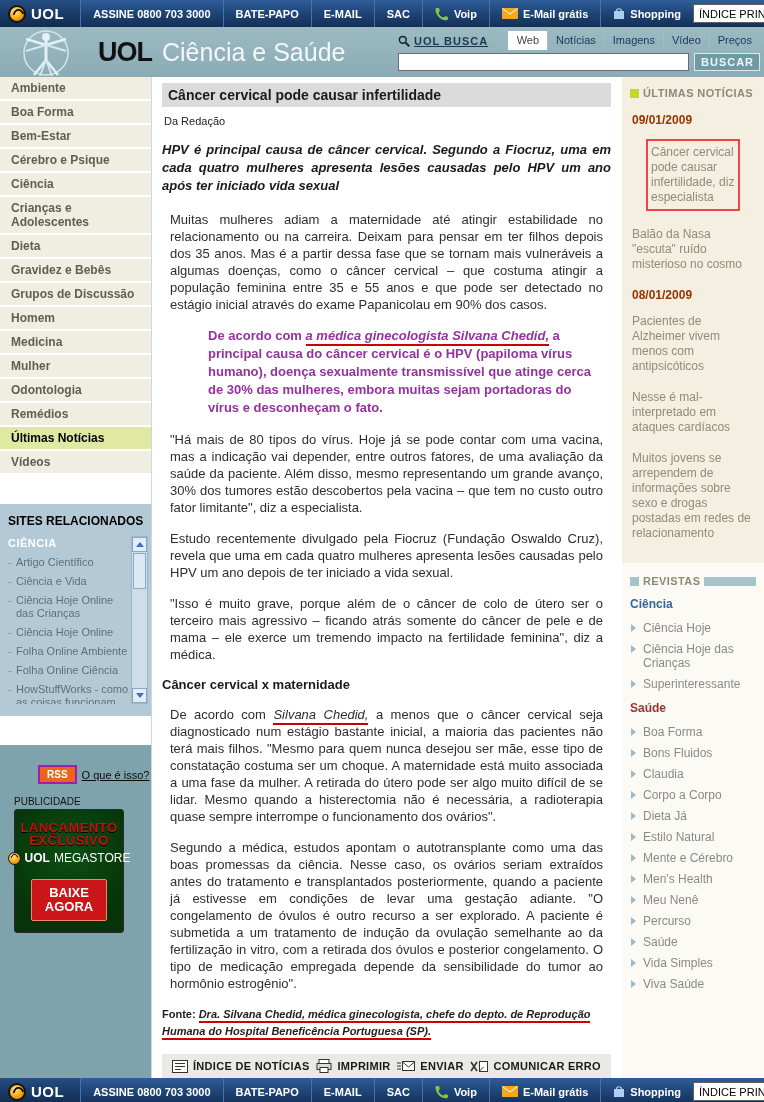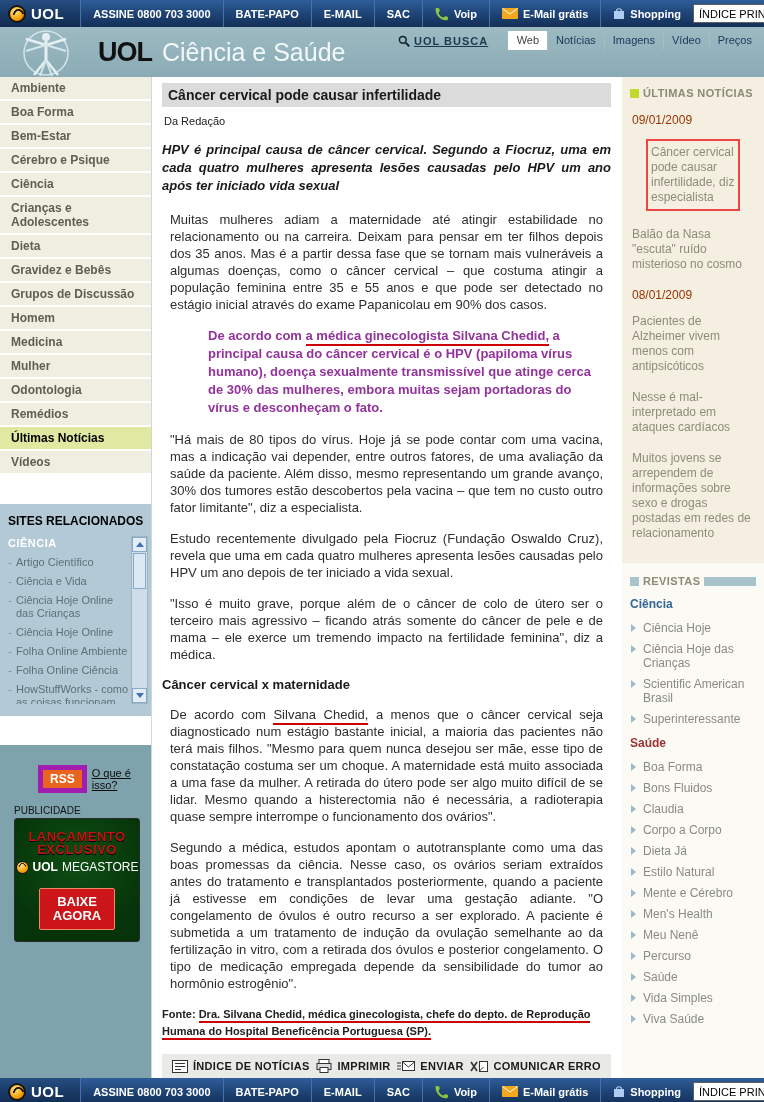--- a/index.html
+++ b/index.html
@@ -55,58 +55,58 @@
   .site-item { font-size:11px; color:#5d7077; line-height:13px; margin-bottom:6px; padding-left:8px; position:relative; cursor:pointer; }
   .site-item::before { content:"-"; position:absolute; left:0; color:#7d909a; }
   .scrollbar { width:17px; flex:0 0 17px; display:flex; flex-direction:column; background:#cfdde9; border:1px solid #9fb6c6; margin-right:3px; }
   .sb-btn { height:15px; background:#e3edf6; border:1px solid #8aa9c8; display:flex; align-items:center; justify-content:center; cursor:pointer; }
   .tri-up-s { width:0; height:0; border:4px solid transparent; border-bottom:5px solid #3f6fbf; margin-bottom:4px; }
   .tri-dn-s { width:0; height:0; border:4px solid transparent; border-top:5px solid #3f6fbf; margin-top:4px; }
   .sb-thumb { height:36px; background:#dce9f5; border:1px solid #8aa9c8; margin:1px; cursor:grab; }
   .sb-track { flex:1; }
   .leftblue { background:#7ea3ad; flex:1; padding-top:20px; }
   .rss-row { display:flex; align-items:center; gap:5px; margin-left:38px; }
-  .rss-badge { background:#e9641d; color:#fff; font-size:12px; font-weight:bold; padding:2px 7px; border:5px solid #a21caf; cursor:pointer; }
+  .rss-badge { background:#e9641d; color:#fff; font-size:10px; font-weight:bold; padding:2px 7px; border:2px solid #a21caf; cursor:pointer; }
   .rss-link { font-size:11px; color:#0b0b0b; text-decoration:underline; cursor:pointer; }
   .pub-label { font-size:10px; color:#111; margin:12px 0 2px 14px; }
-  .ad { width:126px; height:124px; margin-left:14px; border:1px solid #2a2a2a; border-radius:3px;
+  .ad { width:110px; height:124px; margin-left:14px; border:1px solid #2a2a2a; border-radius:3px;
         background:radial-gradient(circle at 50% 35%, #0d4f14 0%, #063309 75%);
         display:flex; flex-direction:column; align-items:center; justify-content:center; cursor:pointer; }
   .ad-headline { color:#c41111; font-weight:bold; font-size:13px; line-height:13px; text-align:center;
                  letter-spacing:.5px; text-shadow:0 1px 0 #000; }
   .ad-brand { display:flex; align-items:center; gap:4px; color:#fff; font-size:12px; margin-top:4px; }
   .ad-brand .uol-ball { width:13px; height:13px; border-width:1px; }
   .ad-brand .uol-ball::after { width:5px; height:5px; border-width:1.5px; left:2px; top:1px; }
   .ad-brand b { font-size:12px; }
   .ad-cta { margin-top:14px; background:#cc1518; color:#fff; font-weight:bold; font-size:13px; line-height:14px;
             text-align:center; padding:6px 13px; border-radius:2px; border:1px solid #e86; cursor:pointer; }
 
   
   .main { width:468px; flex:0 0 468px; background:#fff; padding:6px 9px 0 10px; }
   .article-title { background:#dbdbdb; font-size:14px; font-weight:bold; color:#1a1a1a; padding:4px 6px; margin-bottom:8px; }
   .byline { font-size:11px; color:#222; margin:0 0 14px 2px; }
   .lead { font-size:13px; font-weight:bold; font-style:italic; line-height:18px; text-align:justify; color:#1a1a1a; margin:0 0 16px; }
   .para { font-size:13px; line-height:17px; text-align:justify; color:#2e2e2e; margin:0 8px 14px; }
   .quote { font-size:13px; font-weight:bold; color:#93339c; line-height:18px; margin:2px 12px 14px 46px; }
-  .annot { border-bottom:2px solid #cc0000; padding-bottom:1px; cursor:pointer; }
+  .annot { border-bottom:2px solid #cc0000; padding-bottom:1px; cursor:pointer;font-style:italic; }
   .subheading { font-size:13px; font-weight:bold; color:#1a1a1a; margin:4px 0 14px; }
   .fonte { font-size:11px; font-weight:bold; color:#222; line-height:17px; margin:2px 0 12px; }
   .toolbar { background:#e9e9e6; display:flex; align-items:center; justify-content:space-between; padding:5px 10px; margin-top:14px; }
   .tool { display:flex; align-items:center; gap:5px; font-size:11px; font-weight:bold; color:#1a1a1a; letter-spacing:.3px; cursor:pointer; }
 
   
   .rightcol { width:144px; flex:0 0 144px; background:#fbfaf4; border-left:2px solid #fff; }
   .ultimas { background:#f4efe0; padding:10px 8px 6px; }
   .block-header { display:flex; align-items:center; gap:4px; margin-bottom:4px; }
   .block-header .htxt { font-size:11px; font-weight:bold; color:#8b8b76; letter-spacing:.4px; white-space:nowrap; }
   .sq { height:9px; background:#c3d82d; }
   .sq.small { width:9px; flex:0 0 9px; }
   .sq.long { flex:1; }
   .sq.blue { background:#a9c3cc; }
-  .news-date { font-size:12px; font-weight:normal; color:#993300; margin:14px 2px 12px; }
+  .news-date { font-size:12px; font-weight:bold; color:#993300; margin:14px 2px 12px; }
   .news-item { font-size:12px; color:#8d8d79; line-height:15px; margin:0 2px 16px; cursor:pointer; }
   .news-item.selected { border:2px solid #ef4444; padding:4px 3px; margin:0 16px 16px; }
   .revistas { padding:12px 8px 10px; }
   .rev-group { font-size:12px; font-weight:bold; margin:10px 0 10px; }
   .rev-group.ciencia { color:#336699; }
   .rev-group.saude { color:#993333; }
   .rev-item { font-size:12px; color:#8a8a86; line-height:14px; margin-bottom:7px; padding-left:13px; position:relative; cursor:pointer; }
   .rev-item::before { content:""; position:absolute; left:1px; top:3px; width:0; height:0;
                       border:4px solid transparent; border-left:5px solid #9db9c9; }
 
@@ -186,20 +186,24 @@
           </svg>
         <span>UOL BUSCA</span>
       </span>
       <span class="tabs">
         <span class="tab active">Web</span>
         <span class="tab">Notícias</span>
         <span class="tab">Imagens</span>
         <span class="tab">Vídeo</span>
         <span class="tab">Preços</span>
       </span>
+    </div>
+    <div class="search-bottom">
+      <input class="search-input" type="text" value="" style="">
+      <button class="buscar-btn">BUSCAR</button>
     </div>
   </div>
 </div>
 
 <div class="content">
 
   <div class="leftcol">
     <div class="menu">
       <div class="menu-item">Ambiente</div>
       <div class="menu-item">Boa Forma</div>
@@ -341,21 +345,20 @@
 
     <div class="revistas">
       <div class="block-header">
         <span class="sq small blue"></span>
         <span class="htxt">REVISTAS</span>
         <span class="sq long blue"></span>
       </div>
       <div class="rev-group ciencia">Ciência</div>
       <div class="rev-item">Ciência Hoje</div>
       <div class="rev-item">Ciência Hoje das Crianças</div>
-      <div class="rev-item">Scientific American Brasil</div>
       <div class="rev-item">Superinteressante</div>
       <div class="rev-group saude">Saúde</div>
       <div class="rev-item">Boa Forma</div>
       <div class="rev-item">Bons Fluidos</div>
       <div class="rev-item">Claudia</div>
       <div class="rev-item">Corpo a Corpo</div>
       <div class="rev-item">Dieta Já</div>
       <div class="rev-item">Estilo Natural</div>
       <div class="rev-item">Mente e Cérebro</div>
       <div class="rev-item">Men's Health</div>

